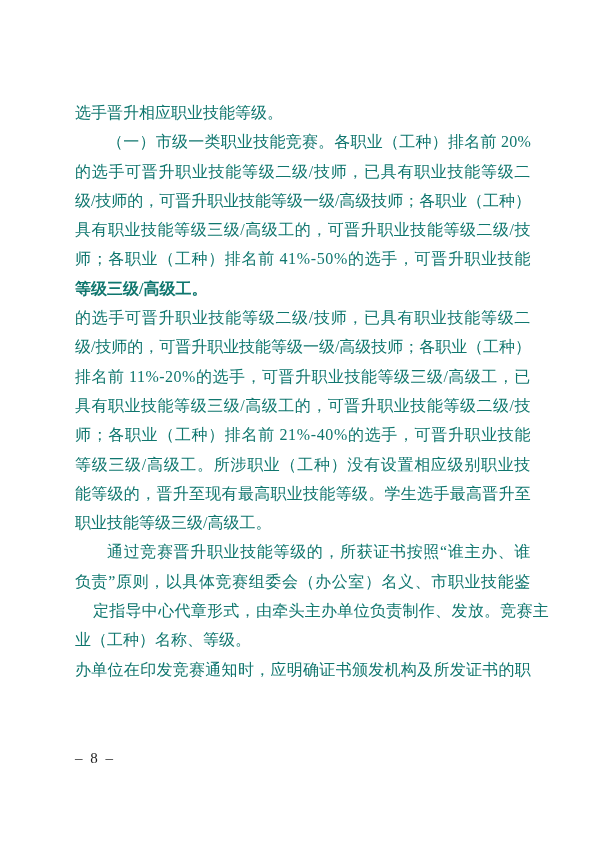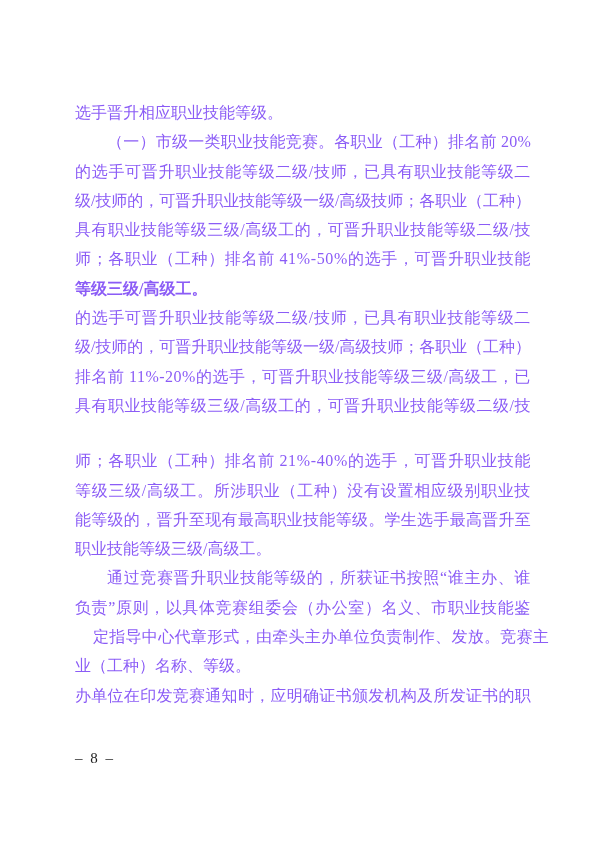--- a/index.html
+++ b/index.html
@@ -14,21 +14,21 @@
     background: #ffffff;
     overflow: hidden;
     font-family: "Liberation Serif", "DejaVu Serif", serif;
   }
   .text-block {
     position: absolute;
     left: 75px;
     top: 98px;
     width: 456px;
     font-size: 16px;
-    color: #8b5cf6;
+    color: #0f766e;
   }
   .line {
     height: 29.3px;
     line-height: 29.3px;
     white-space: nowrap;
     overflow: visible;
   }
   .line.indent {
     text-indent: 32px;
   }
@@ -52,21 +52,21 @@
       <div class="line indent" style="letter-spacing: 0.24px;"><span>（一）市级一类职业技能竞赛。各职业（工种）排名前 20%</span></div>
       <div class="line" style="letter-spacing: 0.7px;"><span>的选手可晋升职业技能等级二级/技师，已具有职业技能等级二</span></div>
       <div class="line" style="letter-spacing: -0.03px;"><span>级/技师的，可晋升职业技能等级一级/高级技师；各职业（工种）</span></div>
       <div class="line" style="letter-spacing: 0.52px;"><span>具有职业技能等级三级/高级工的，可晋升职业技能等级二级/技</span></div>
       <div class="line" style="letter-spacing: 0.65px;"><span>师；各职业（工种）排名前 41%-50%的选手，可晋升职业技能</span></div>
       <div class="line para-end" style="letter-spacing: 0px; font-weight: bold;"><span>等级三级/高级工。</span></div>
       <div class="line" style="letter-spacing: 0.7px;"><span>的选手可晋升职业技能等级二级/技师，已具有职业技能等级二</span></div>
       <div class="line" style="letter-spacing: -0.03px;"><span>级/技师的，可晋升职业技能等级一级/高级技师；各职业（工种）</span></div>
       <div class="line" style="letter-spacing: 0.5px;"><span>排名前 11%-20%的选手，可晋升职业技能等级三级/高级工，已</span></div>
       <div class="line" style="letter-spacing: 0.52px;"><span>具有职业技能等级三级/高级工的，可晋升职业技能等级二级/技</span></div>
-      <div class="line" style="letter-spacing: 0.65px; margin-top: 26px;"><span>师；各职业（工种）排名前 21%-40%的选手，可晋升职业技能</span></div>
+      <div class="line" style="letter-spacing: 0.65px;"><span>师；各职业（工种）排名前 21%-40%的选手，可晋升职业技能</span></div>
       <div class="line" style="letter-spacing: 0.7px;"><span>等级三级/高级工。所涉职业（工种）没有设置相应级别职业技</span></div>
       <div class="line" style="letter-spacing: 0.29px;"><span>能等级的，晋升至现有最高职业技能等级。学生选手最高晋升至</span></div>
       <div class="line para-end" style="letter-spacing: 0px;"><span>职业技能等级三级/高级工。</span></div>
       <div class="line indent" style="letter-spacing: 0.65px;"><span>通过竞赛晋升职业技能等级的，所获证书按照“谁主办、谁</span></div>
       <div class="line" style="letter-spacing: 0.6px;"><span>负责”原则，以具体竞赛组委会（办公室）名义、市职业技能鉴</span></div>
       <div class="line" style="letter-spacing: 0.29px; margin-left: 18px;"><span>定指导中心代章形式，由牵头主办单位负责制作、发放。竞赛主</span></div>
       <div class="line para-end" style="letter-spacing: 0px;"><span>业（工种）名称、等级。</span></div>
       <div class="line" style="letter-spacing: 0.29px;"><span>办单位在印发竞赛通知时，应明确证书颁发机构及所发证书的职</span></div>
     </div>
   <div class="footer">– 8 –</div>

